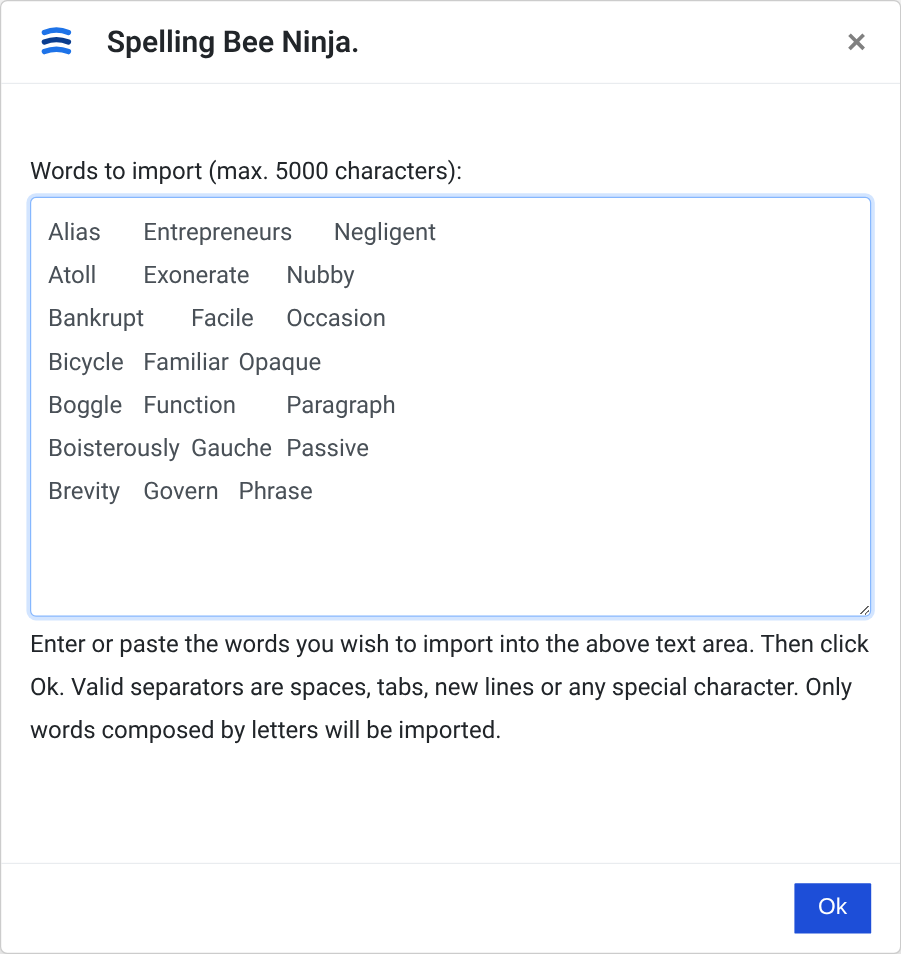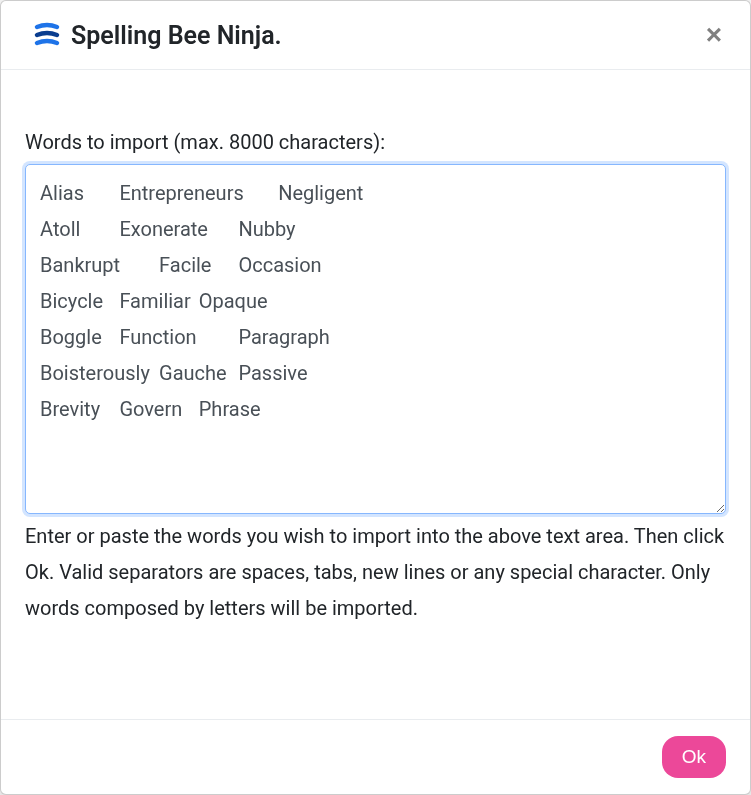--- a/index.html
+++ b/index.html
@@ -27,21 +27,21 @@
     .modal-header {
       display: flex;
       align-items: center;
       justify-content: space-between;
       padding: 18px 24px 18px 30px;
       border-bottom: 1px solid #e9ecef;
     }
     .header-left {
       display: flex;
       align-items: center;
-      gap: 8px;
+      gap: 26px;
     }
     .logo {
       width: 32px;
       height: 32px;
       display: inline-flex;
       align-items: center;
       justify-content: center;
     }
     .title {
       font-size: 25px;
@@ -90,24 +90,24 @@
       color: #212529;
       line-height: 1.8;
     }
     .modal-footer {
       border-top: 1px solid #e9ecef;
       padding: 16px 24px;
       display: flex;
       justify-content: flex-end;
     }
     .ok-btn {
-      background: #ec4899;
+      background: #1d4ed8;
       color: #fff;
       border: none;
-      border-radius: 16px;
+      border-radius: 1px;
       padding: 10px 20px;
       font-size: 19px;
       cursor: pointer;
     }
   </style>
 </head>
 <body>
 
 <div class="modal">
   <div class="modal-header">
@@ -120,21 +120,21 @@
         </svg>
       </span>
       <h2 class="title">Spelling Bee Ninja.</h2>
     </div>
     <button class="close-btn">
       <span>×</span>
     </button>
   </div>
 
   <div class="modal-body">
-    <label class="field-label">Words to import (max. 8000 characters):</label>
+    <label class="field-label">Words to import (max. 5000 characters):</label>
     <textarea class="words-textarea" style="">Alias	Entrepreneurs	Negligent
 Atoll	Exonerate	Nubby
 Bankrupt	Facile	Occasion
 Bicycle	Familiar	Opaque
 Boggle	Function	Paragraph
 Boisterously	Gauche	Passive
 Brevity	Govern	Phrase</textarea>
     <p class="help-text">Enter or paste the words you wish to import into the above text area. Then click Ok. Valid separators are spaces, tabs, new lines or any special character. Only words composed by letters will be imported.</p>
   </div>
 

